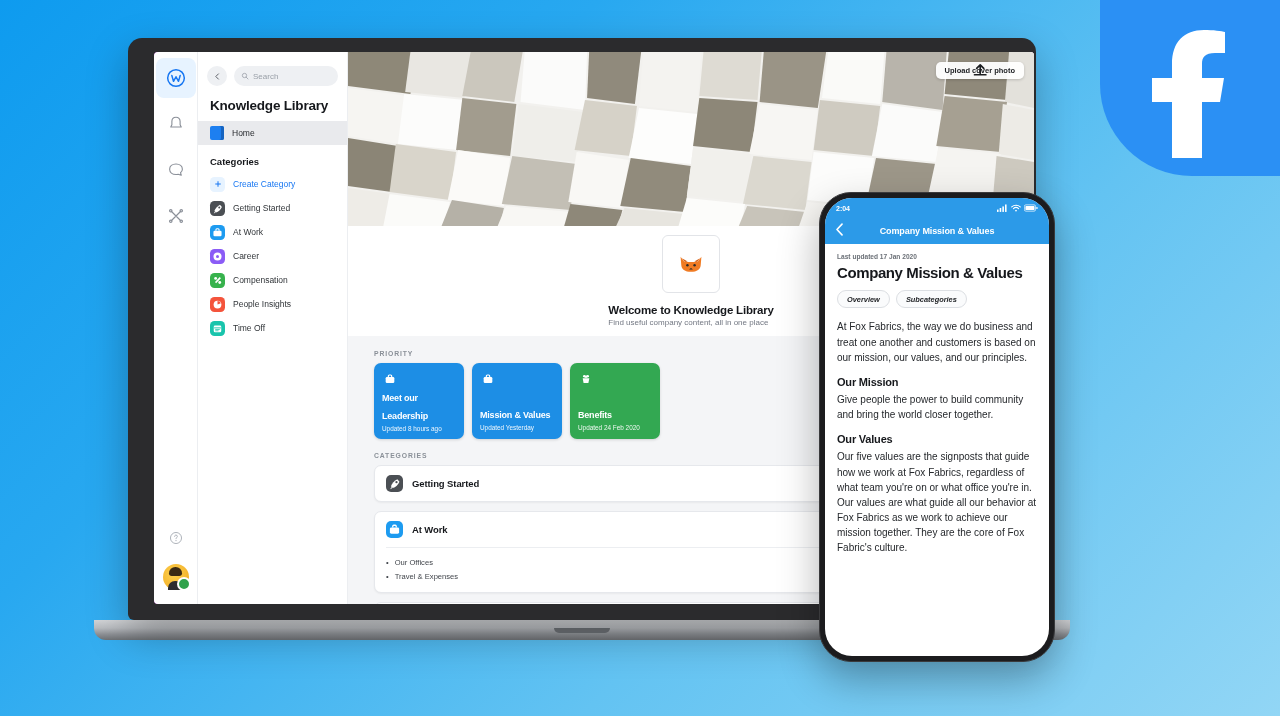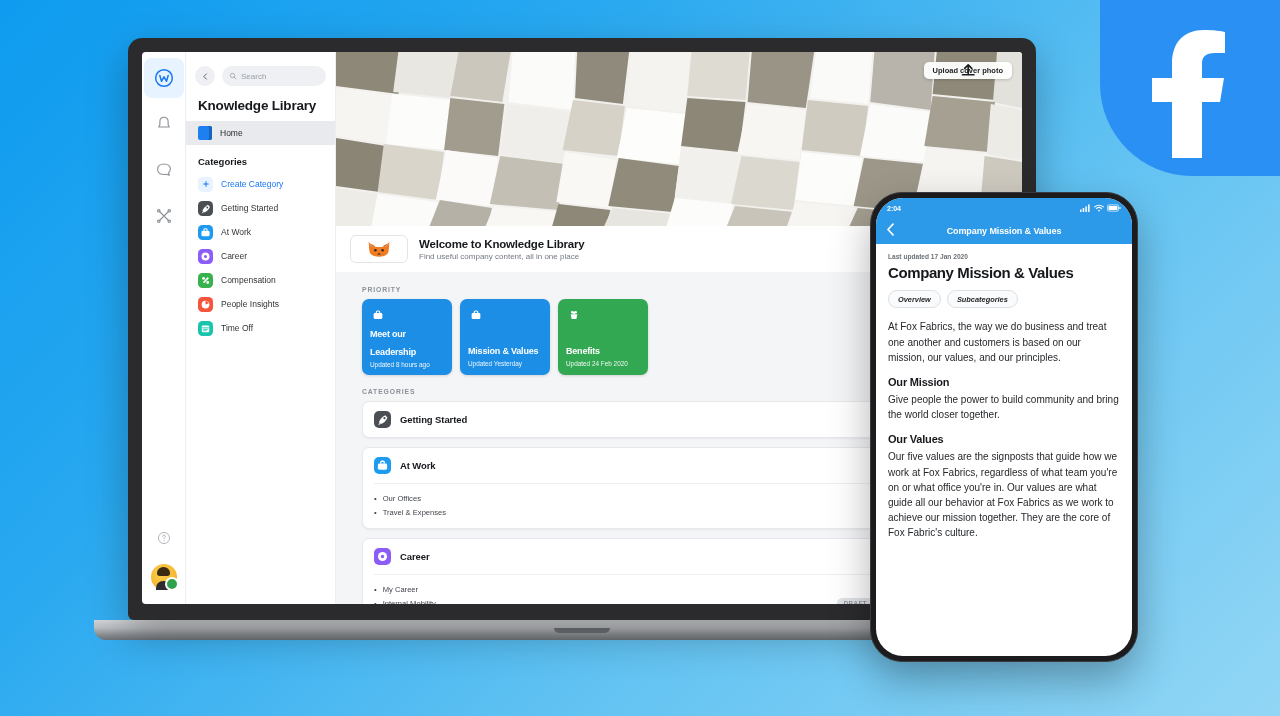--- a/index.html
+++ b/index.html
@@ -22,21 +22,21 @@
   
   .laptop { position:absolute; left:128px; top:38px; width:908px; height:600px; }
   .laptop-lid {
     position:absolute; left:0; top:0; width:908px; height:582px;
     background:#2b2b2d; border-radius:14px 14px 6px 6px;
     box-shadow: 0 16px 42px rgba(0,0,0,.28);
     padding:14px 14px 16px 14px;
   }
   .laptop-screen {
     width:100%; height:100%; background:#d946ef; border-radius:4px;
-    overflow:hidden; position:relative; display:flex;
+    overflow:hidden; position:relative; display:flex;margin-left:12px;
   }
   .laptop-base {
     position:absolute; left:-34px; top:582px; width:976px; height:20px;
     background:linear-gradient(#d3d5d8 0%, #b9bcc0 40%, #8d9095 72%, #6e7175 100%);
     border-radius:0 0 12px 12px;
   }
   .laptop-notch {
     position:absolute; left:50%; transform:translateX(-50%); top:8px;
     width:56px; height:5px; background:#6d7176; border-radius:0 0 6px 6px;
   }
@@ -102,21 +102,21 @@
   
   .main { flex:1 1 auto; background:#f4f5f7; overflow:hidden; position:relative; }
   .cover { height:174px; position:relative; overflow:hidden; background:#d9d7d2; }
   .cover svg { position:absolute; inset:0; width:100%; height:100%; }
   .upload-btn {
     position:absolute; right:10px; top:10px; background:rgba(255,255,255,.94);
     border-radius:5px; padding:4px 9px; font-size:7.5px; font-weight:bold; color:#1c1e21;
     display:flex; align-items:center; gap:4px; box-shadow:0 1px 3px rgba(0,0,0,.18);
   }
 
-  .welcome { background:#fff; display:flex; align-items:center; gap:11px; padding:9px 14px; }
+  .welcome { background:#fff; display:flex; align-items:center; gap:11px; padding:9px 14px;flex-direction:column; }
   .welcome-logo {
     width:58px; height:28px; border:1px solid #e2e4e8; border-radius:6px;
     display:flex; align-items:center; justify-content:center; flex:0 0 58px; background:#fff;
   }
   .welcome-title { font-size:11.5px; font-weight:bold; color:#16181c; letter-spacing:-.2px;}
   .welcome-sub { font-size:8px; color:#737883; margin-top:2px; }
 
   .body-area { display:flex; padding:14px 0 0 0; gap:0; }
   .col-left { flex:1 1 auto; padding:0 14px 0 26px; }
   .col-right { width:122px; flex:0 0 122px; padding-right:8px; }
@@ -142,21 +142,21 @@
             position:relative; }
   .cat-li:before { content:"•"; margin-right:6px; color:#41454b; }
   .draft-badge { position:absolute; right:0; background:#dfe2e6; color:#8a9098; font-size:6px;
                  font-weight:bold; letter-spacing:.6px; border-radius:8px; padding:2.5px 7px; }
 
   .ql-title { font-size:8.5px; font-weight:bold; color:#16181c; margin-bottom:7px;}
   .ql-item { display:flex; align-items:center; gap:5px; font-size:6.8px; font-weight:bold;
              color:#1c1e21; padding:3.1px 0; white-space:nowrap; }
 
   
-  .phone { position:absolute; left:870px; top:192px; width:268px; height:470px; }
+  .phone { position:absolute; left:819px; top:192px; width:236px; height:470px; }
   .phone-frame {
     width:100%; height:100%; background:#1c1c1e; border-radius:32px;
     padding:5px; box-shadow:0 18px 40px rgba(0,0,0,.3);
     border:1px solid #3a3a3c;
   }
   .phone-inner { width:100%; height:100%; background:#fff; border-radius:27px; overflow:hidden;
                  position:relative; }
   .phone-notch {
     position:absolute; left:50%; transform:translateX(-50%); top:0; width:104px; height:20px;
     background:#1c1c1e; border-radius:0 0 13px 13px; z-index:5;

